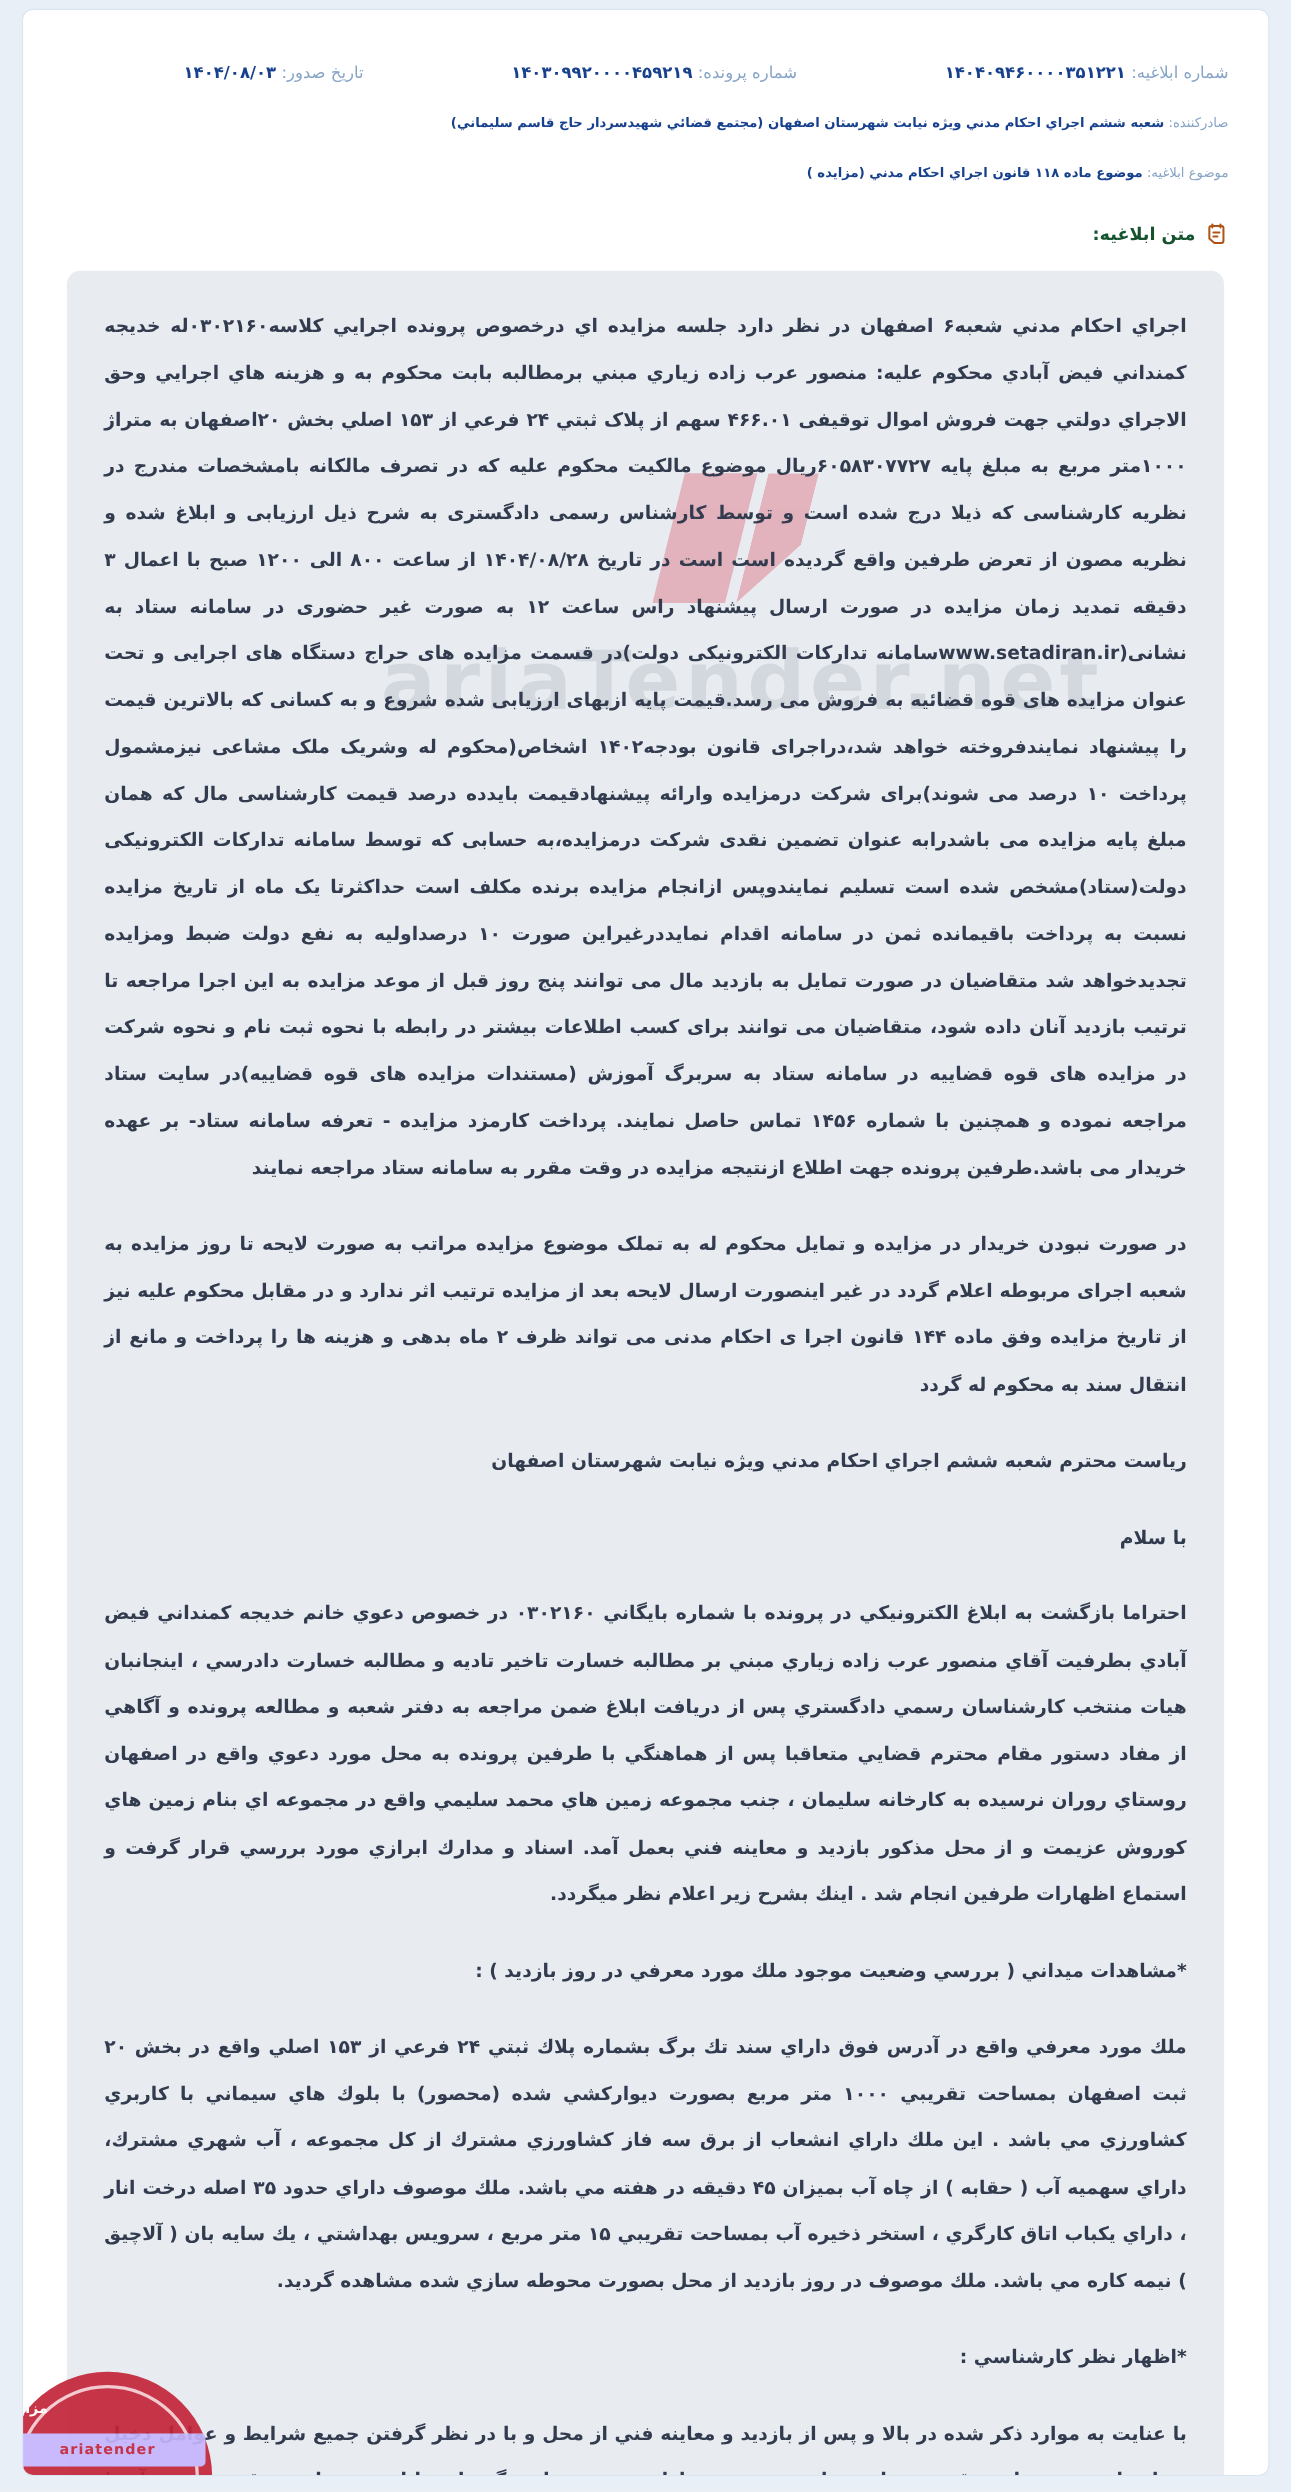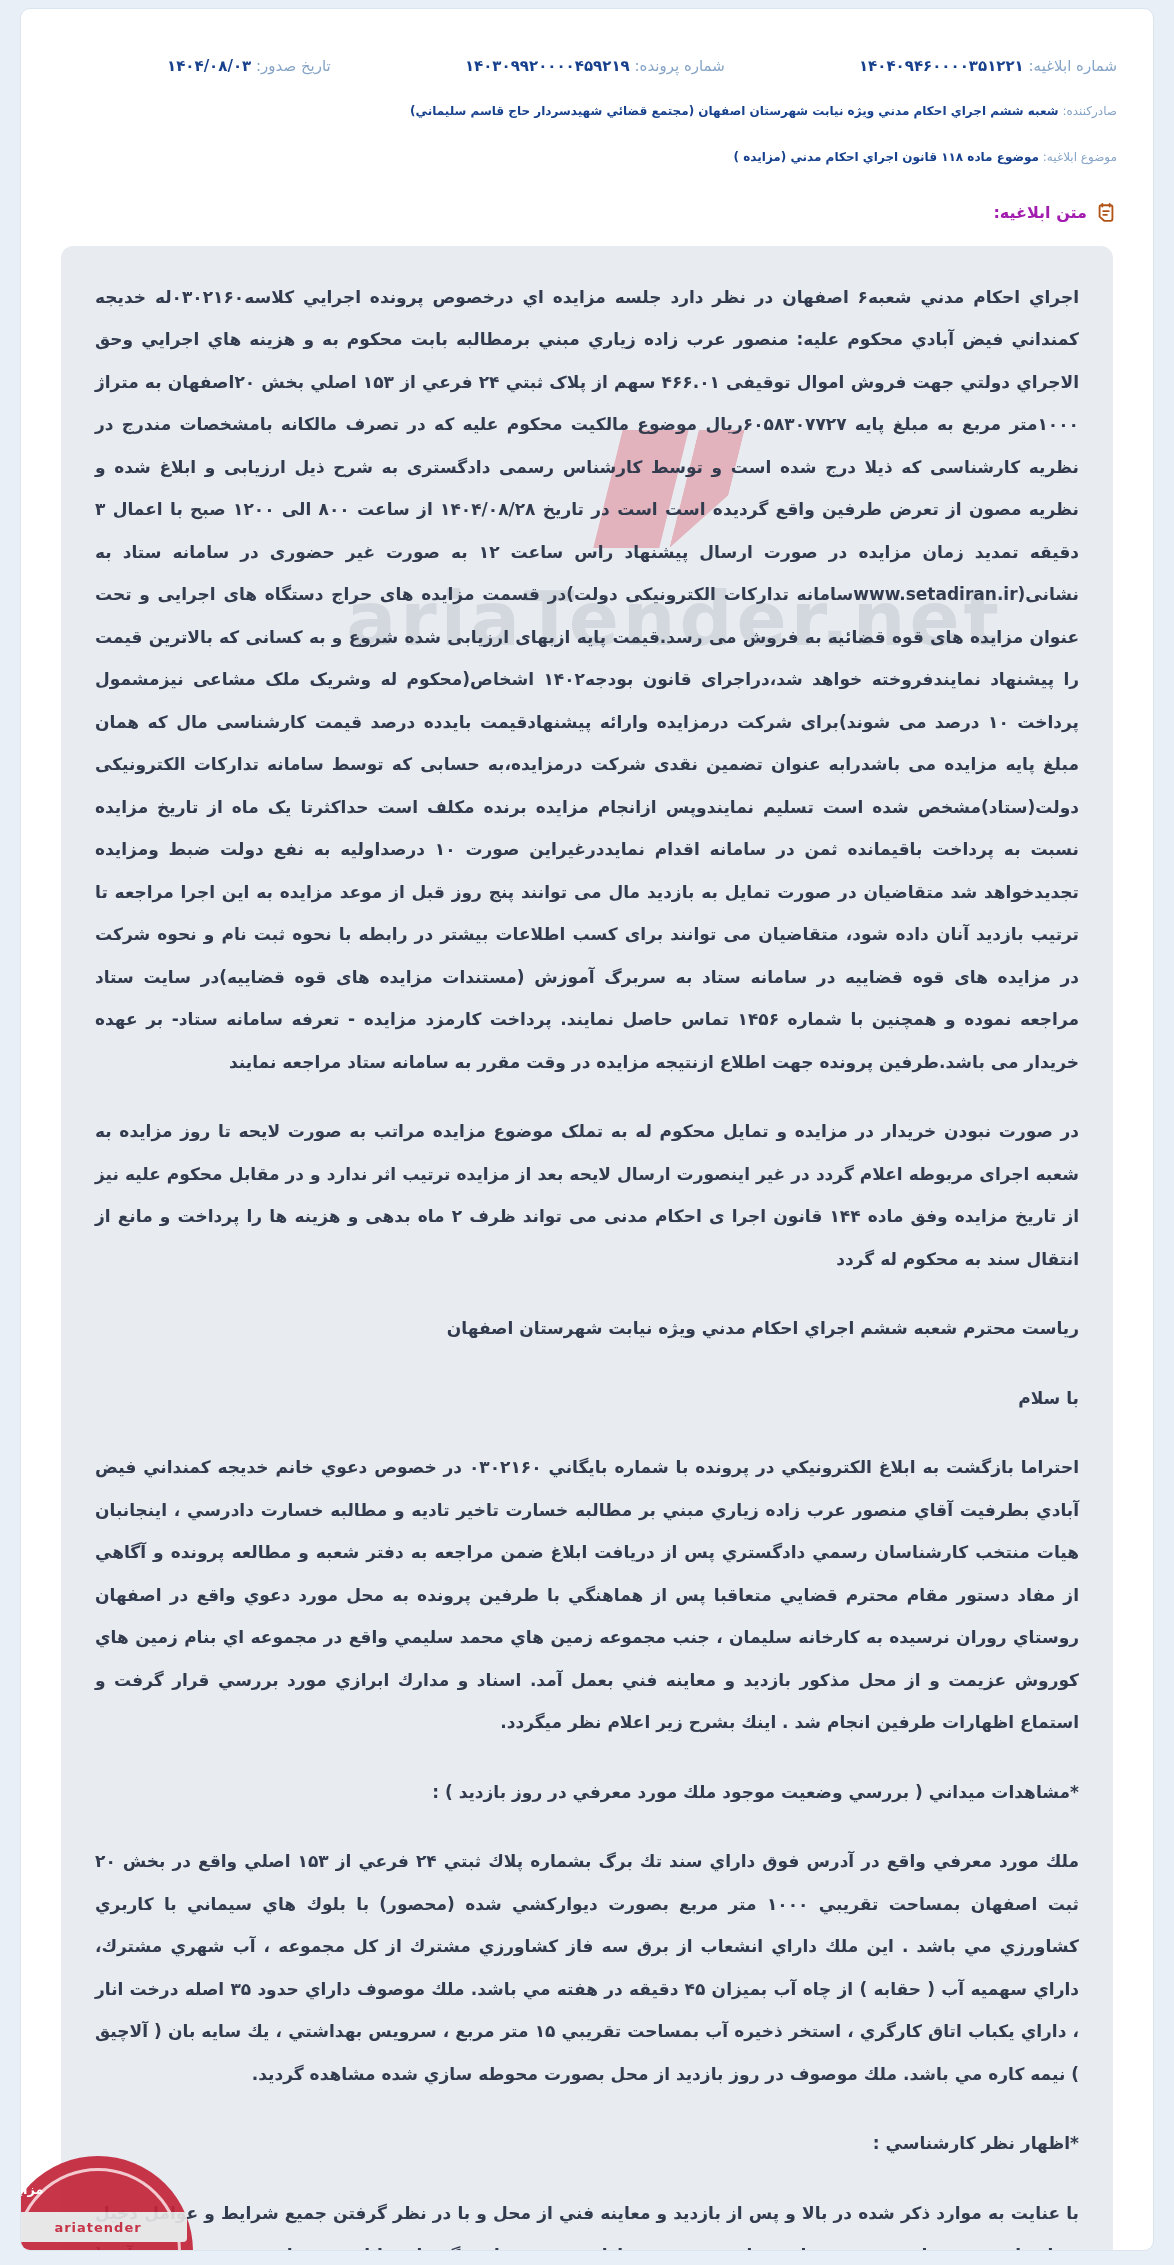--- a/index.html
+++ b/index.html
@@ -31,21 +31,21 @@
     padding-left: 110px;
     font-size: 15px;
   }
   .meta-row { margin-top: 26px; font-size: 12px; line-height: 1.7; }
   .lbl { color: #86a4c6; font-weight: 400; }
   .val { color: #17418d; font-weight: 700; }
   
   .section-head {
     display: flex; align-items: center; gap: 8px;
     padding: 34px 36px 0 36px;
-    color: #a21caf;
+    color: #14532d;
     font-size: 16px; font-weight: 700;
   }
   .section-head svg { display: block; }
   
   .body-box {
     position: relative;
     margin: 22px 40px 0 40px;
     background: #e8ecf1;
     border-radius: 12px;
     padding: 30px 34px 36px 34px;
@@ -95,21 +95,21 @@
     opacity: 0.92;
     pointer-events: none;
   }
   .wm-stamp .ring {
     position: absolute; inset: 12px;
     border: 3px solid #f2c7cd;
     border-radius: 50%;
   }
   .wm-stamp .band {
     position: absolute; left: 6px; right: 6px; top: 56px;
-    height: 30px; background: #e5e5e5;
+    height: 30px; background: #c4b5fd;
     border-radius: 4px;
     display: flex; align-items: center; justify-content: center;
     direction: ltr;
     font-size: 13px; font-weight: 700; color: #c3243a;
     letter-spacing: 1px;
   }
   .wm-stamp .top-txt {
     position: absolute; top: 26px; left: 0; right: 0;
     text-align: left; color: #ffffff;
     font-size: 13px; font-weight: 700;

